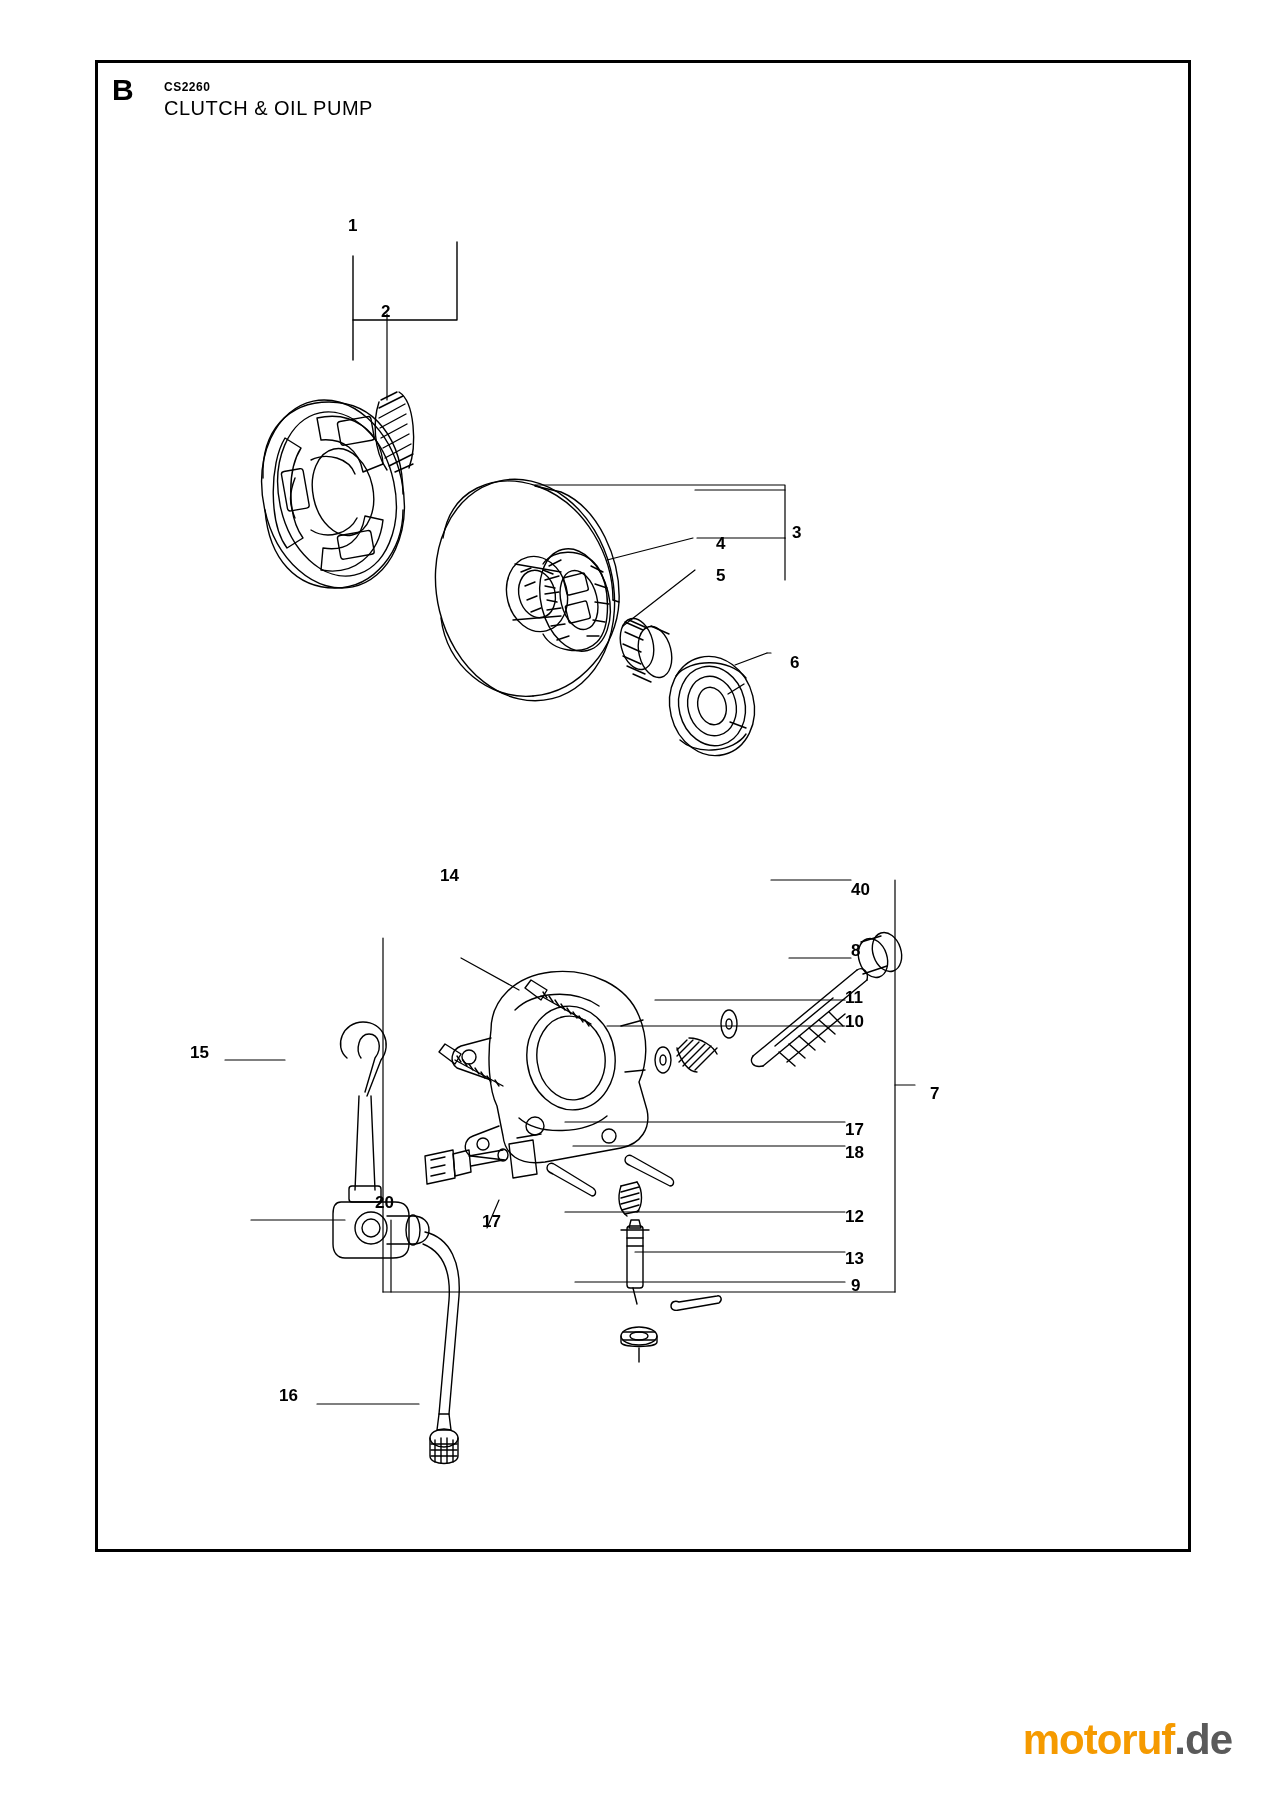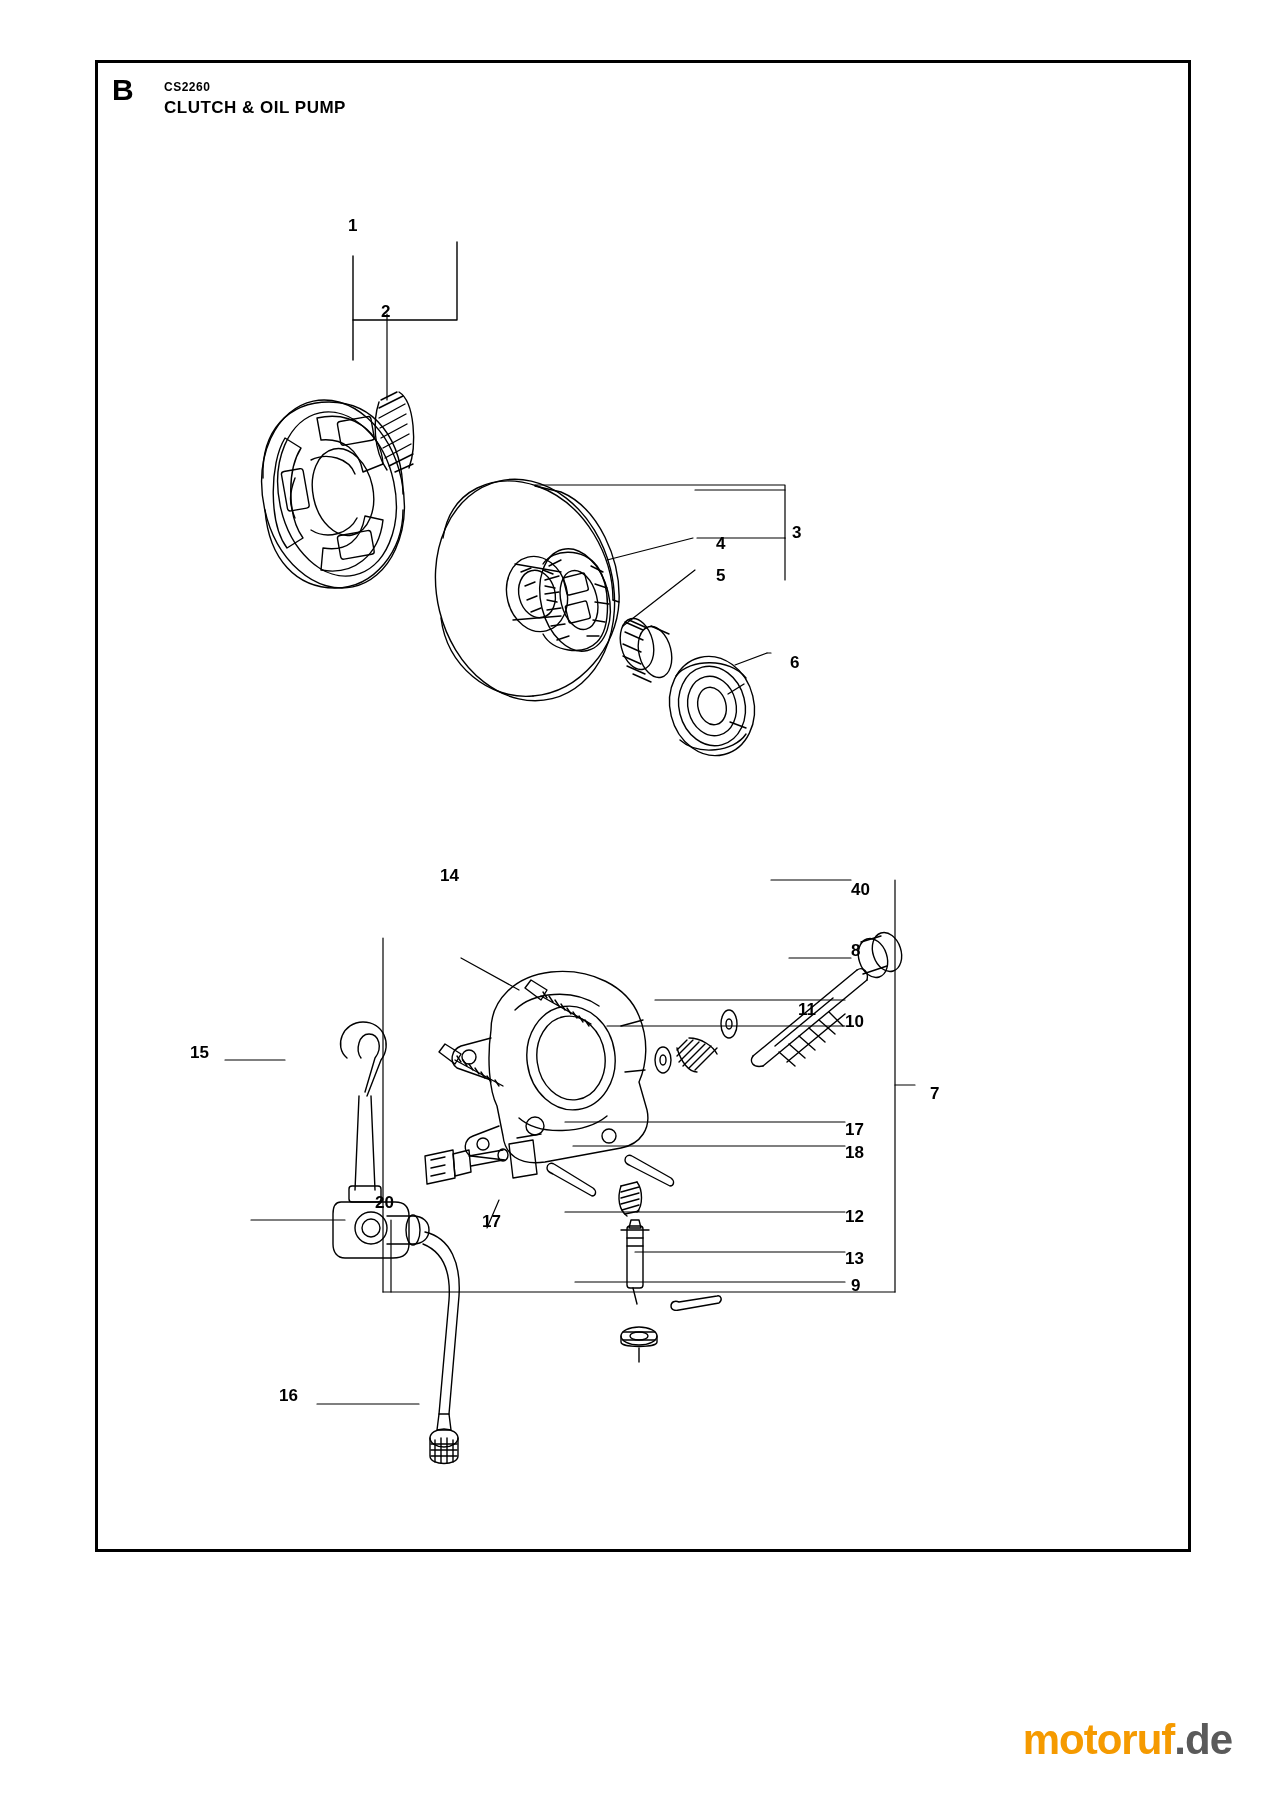--- a/index.html
+++ b/index.html
@@ -53,22 +53,22 @@
     margin-left: 6px;
     padding-top: 2px;
   }
   #model-code {
     font-size: 12px;
     font-weight: bold;
     letter-spacing: 0.5px;
     line-height: 20px;
   }
   #section-title {
-    font-size: 17px;
-    font-weight: bold;
+    font-size: 20px;
+    font-weight: normal;
     letter-spacing: 0.5px;
     line-height: 20px;
     margin-top: 1px;
   }
 
   
   .callout {
     position: absolute;
     font-size: 17px;
     font-weight: bold;
@@ -366,21 +366,21 @@
   <div class="callout" style="left:348px; top:216px;">1</div>
   <div class="callout" style="left:381px; top:302px;">2</div>
   <div class="callout" style="left:792px; top:523px;">3</div>
   <div class="callout" style="left:716px; top:534px;">4</div>
   <div class="callout" style="left:716px; top:566px;">5</div>
   <div class="callout" style="left:790px; top:653px;">6</div>
   <div class="callout" style="left:930px; top:1084px;">7</div>
   <div class="callout" style="left:851px; top:941px;">8</div>
   <div class="callout" style="left:851px; top:1276px;">9</div>
   <div class="callout" style="left:845px; top:1012px;">10</div>
-  <div class="callout" style="left:798px; top:988px;margin-top:12px;">11</div>
+  <div class="callout" style="left:845px; top:988px;">11</div>
   <div class="callout" style="left:845px; top:1207px;">12</div>
   <div class="callout" style="left:845px; top:1249px;">13</div>
   <div class="callout" style="left:440px; top:866px;">14</div>
   <div class="callout" style="left:190px; top:1043px;">15</div>
   <div class="callout" style="left:279px; top:1386px;">16</div>
   <div class="callout" style="left:845px; top:1120px;">17</div>
   <div class="callout" style="left:482px; top:1212px;">17</div>
   <div class="callout" style="left:845px; top:1143px;">18</div>
   <div class="callout" style="left:375px; top:1193px;">20</div>
   <div class="callout" style="left:851px; top:880px;">40</div>

